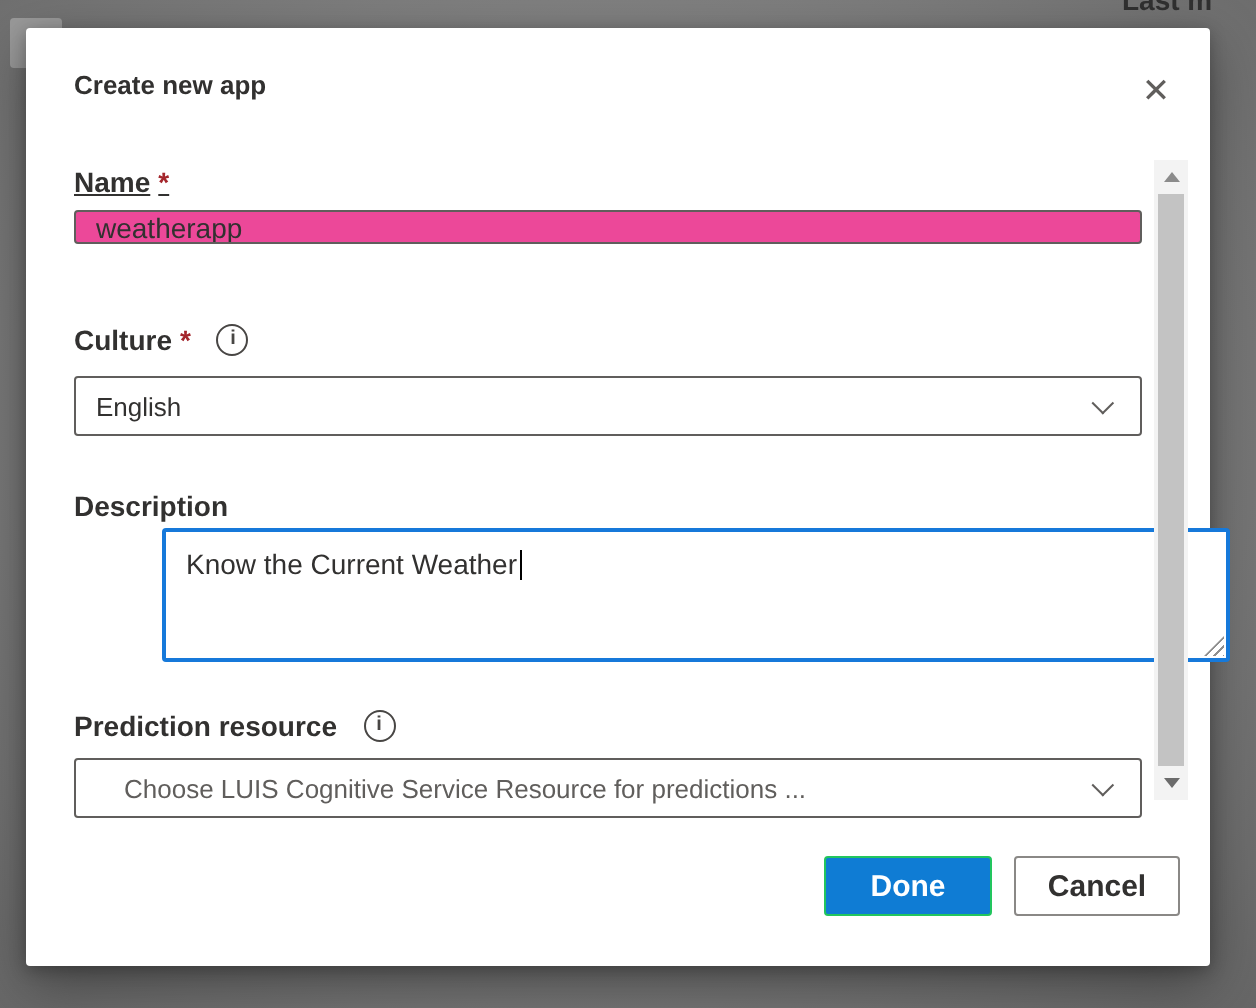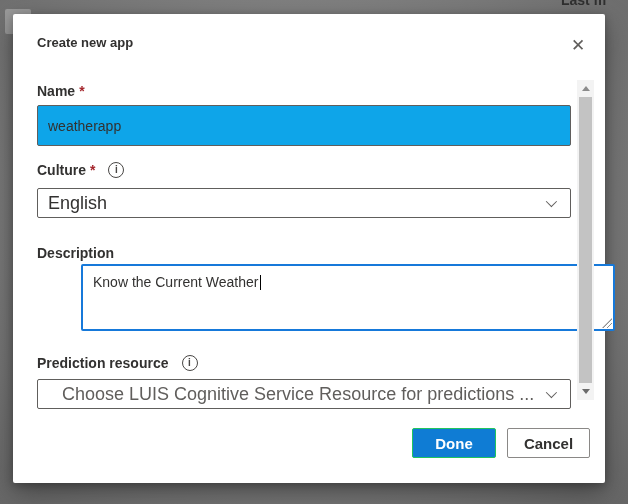--- a/index.html
+++ b/index.html
@@ -41,30 +41,30 @@
   }
   .req { color: #a4262c; margin-left: 4px; font-weight: 600; }
   .info-icon {
     width: 16px; height: 16px; margin-left: 13px;
     border: 1px solid #484644; border-radius: 50%;
     color: #484644; font-size: 10px; font-weight: 600; font-style: normal;
     display: inline-flex; align-items: center; justify-content: center;
     line-height: 1;
   }
   .text-input {
-    position: absolute; left: 24px; width: 534px; height: 41px;
-    border: 1px solid #605e5c; border-radius: 2px; background: #0ea5e9;
+    position: absolute; left: 24px; width: 534px; height: 17px;
+    border: 1px solid #605e5c; border-radius: 2px; background: #ec4899;
     font-family: "Liberation Sans", sans-serif;
     font-size: 14px; color: #323130; padding: 0 10px; outline: none;
   }
   .dropdown {
     position: absolute; left: 24px; width: 534px; height: 30px;
     border: 1px solid #605e5c; border-radius: 2px; background: #fff;
     display: flex; align-items: center; padding: 0 30px 0 10px;
-    font-size: 18px; color: #323130; cursor: pointer;
+    font-size: 13px; color: #323130; cursor: pointer;
   }
   .dropdown .chevron {
     position: absolute; right: 16px; top: 10px;
     width: 8px; height: 8px;
     border-right: 1.4px solid #605e5c; border-bottom: 1.4px solid #605e5c;
     transform: rotate(45deg) translateY(-2px);
   }
   .dropdown.placeholder { color: #605e5c; padding-left: 24px; }
   .textarea {
     position: absolute; left: 24px; top: 250px; width: 534px; height: 67px;
@@ -116,21 +116,21 @@
   }
   .btn-primary {
     left: 399px; width: 84px;
     background: #0f7cd4; color: #ffffff; font-weight: 600; border: 1px solid #22c55e;
   }
   .btn-secondary {
     left: 494px; width: 83px;
     background: #ffffff; color: #323130; font-weight: 600; border: 1px solid #8a8886;
   }
   
-  .pos-name-label { top: 69px; }
+  .pos-name-label { top: 69px; text-decoration: underline; }
   .pos-name-input { top: 91px; }
   .pos-culture-label { top: 148px; }
   .pos-culture-dd { top: 174px; }
   .pos-desc-label { top: 231px; }
   .pos-pred-label { top: 341px; }
   .pos-pred-dd { top: 365px; }
 </style>
 </head>
 <body>
 

